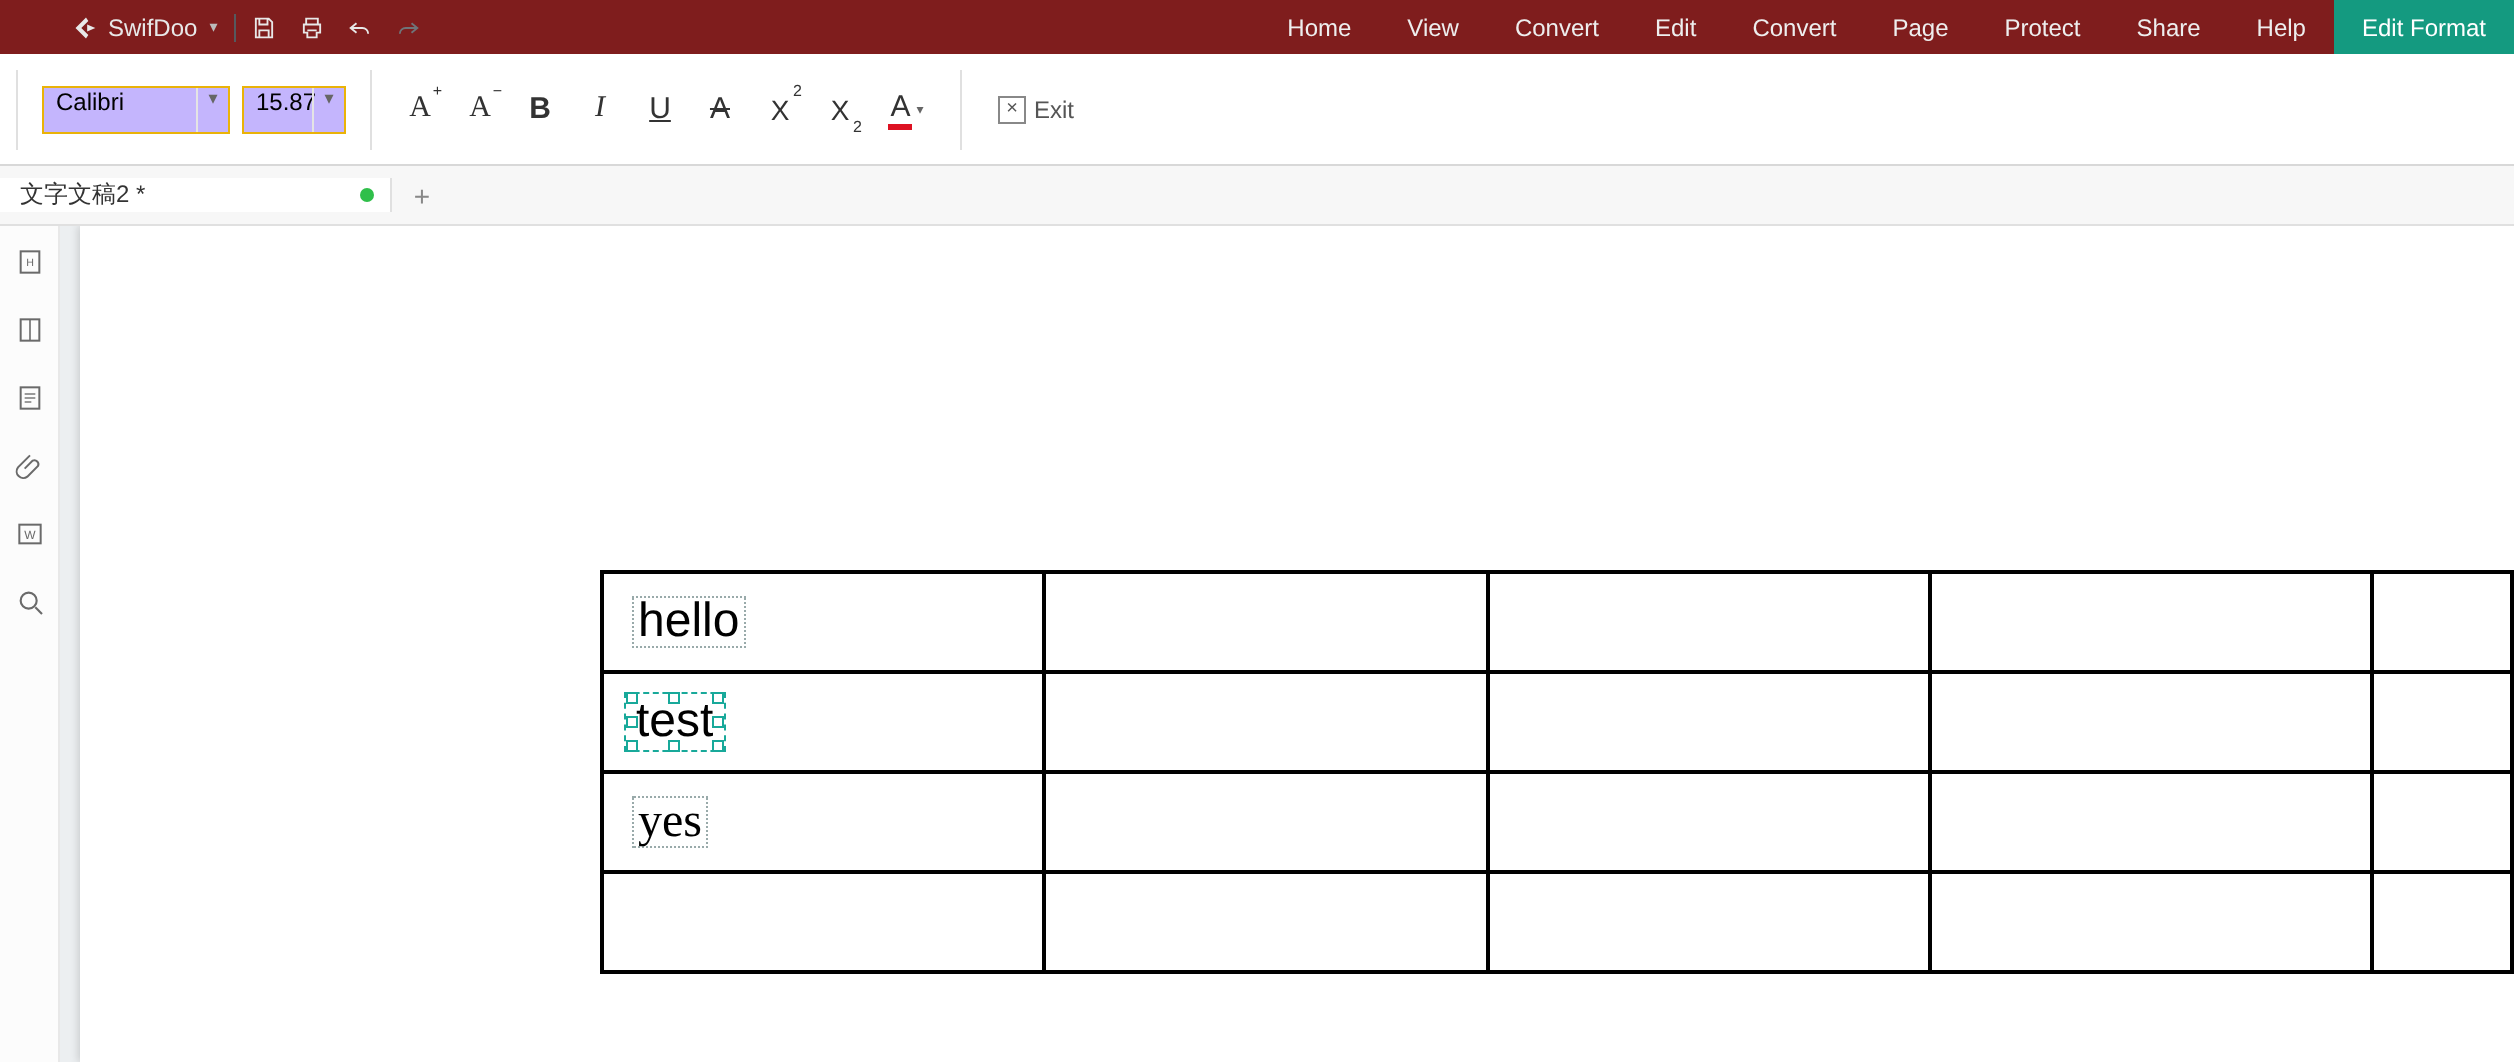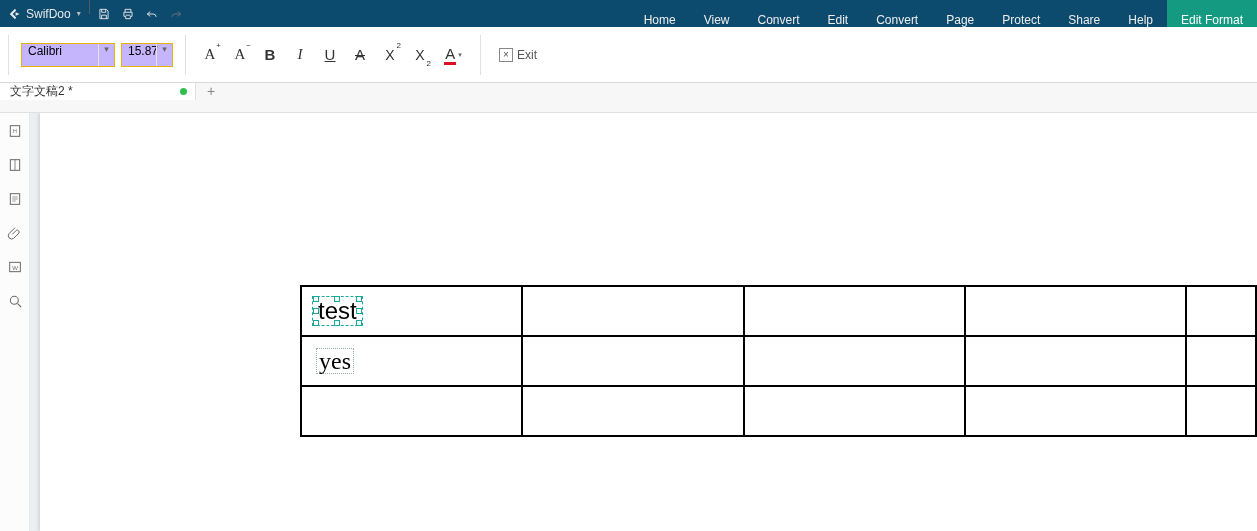--- a/index.html
+++ b/index.html
@@ -1,19 +1,19 @@
 <!DOCTYPE html>
 <html><head>
 <meta charset="utf-8">
 <style>
   * { box-sizing: border-box; margin: 0; padding: 0; font-family: -apple-system, BlinkMacSystemFont, 'Segoe UI', Arial, sans-serif; }
   body { width: 1257px; height: 531px; overflow: hidden; background: #fff; display: flex; flex-direction: column; }
 
   
-  .titlebar { height: 27px; background: #0c4a6e; display: flex; color: #e8e8e8; font-size: 12px; }
+  .titlebar { height: 27px; background: #7f1d1d; display: flex; align-items: center; color: #e8e8e8; font-size: 12px; padding-left: 28px; }
   .app-logo { display: flex; align-items: center; gap: 4px; padding: 0 6px 0 8px; }
   .app-logo svg { width: 14px; height: 14px; }
   .tb-sep { width: 1px; height: 14px; background: #55595e; margin: 0 2px; }
   .tb-btn { width: 24px; height: 27px; display: flex; align-items: center; justify-content: center; cursor: pointer; }
   .tb-btn svg { width: 14px; height: 14px; }
   .dd-caret { font-size: 8px; margin-left: 2px; color:#bbb; }
   .menu-spacer { flex: 1; }
   .menu-item { padding: 0 14px; height: 39px; display: flex; align-items: center; cursor: pointer; color: #eee; }
   .menu-item.active { background: #149a80; color: #fff; }
 
@@ -31,21 +31,21 @@
   .font-combo .val { width: 76px; }
   .size-combo .val { width: 34px; text-align: left; }
   .rb-btn { width: 24px; height: 24px; display: flex; align-items: center; justify-content: center; cursor: pointer; color: #333; position: relative; }
   .rb-btn .sup { position: absolute; top: -2px; right: 1px; font-size: 8px; }
   .rb-btn .sub { position: absolute; bottom: -1px; right: 1px; font-size: 8px; }
   .split-caret { font-size: 7px; color:#666; margin-left:2px; }
   .exit-btn { display: flex; align-items: center; gap: 4px; padding: 0 6px; height: 24px; cursor: pointer; color: #555; font-size: 12px; }
   .exit-ico { width:14px; height:14px; border:1px solid #888; display:flex; align-items:center; justify-content:center; font-size:10px; line-height:1; }
 
   
-  .tabstrip { height: 30px; background: #f7f7f7; border-bottom: 1px solid #e0e0e0; display: flex; align-items: flex-start; }
+  .tabstrip { height: 30px; background: #f7f7f7; border-bottom: 1px solid #e0e0e0; display: flex; align-items: center; }
   .doc-tab { display: flex; align-items: center; background: #fff; border-right: 1px solid #e0e0e0; padding: 0 8px 0 10px; font-size: 12px; color: #333; min-width: 196px; position: relative; cursor: pointer; }
   .doc-tab .dot { width: 7px; height: 7px; background: #2fbf4a; border-radius: 50%; margin-left: auto; }
   .new-tab { width: 30px; display: flex; align-items: center; justify-content: center; color: #888; font-size: 14px; cursor: pointer; }
 
   
   .workspace { flex: 1; display: flex; overflow: hidden; }
   .sidepanel { width: 30px; background: #fcfcfc; border-right: 1px solid #e8e8e8; display: flex; flex-direction: column; align-items: center; padding-top: 6px; gap: 10px; }
   .sp-btn { width: 24px; height: 24px; display: flex; align-items: center; justify-content: center; color: #6a6a6a; cursor: pointer; }
   .sp-btn svg { width: 16px; height: 16px; }
 
@@ -226,20 +226,29 @@
           <circle cx="11" cy="11" r="6" fill="none" stroke="#6a6a6a" stroke-width="1.6"></circle>
           <line x1="16" y1="16" x2="21" y2="21" stroke="#6a6a6a" stroke-width="1.6"></line>
         </svg>
     </div>
   </div>
 
   <div class="canvas-wrap">
     <div class="page">
       <table class="tbl">
         <tbody>
+            <tr>
+          <td class="c1">
+            <span class="cell-txt dotted">hello</span>
+          </td>
+          <td class="c2"></td>
+          <td class="c3"></td>
+          <td class="c4"></td>
+          <td class="c5"></td>
+        </tr>
         <tr>
           <td class="c1">
             <span class="sel-wrap">
               <span class="cell-txt">test</span>
               <span class="sel-box"></span>
               <span class="handle h-tl"></span>
               <span class="handle h-tm"></span>
               <span class="handle h-tr"></span>
               <span class="handle h-ml"></span>
               <span class="handle h-mr"></span>

